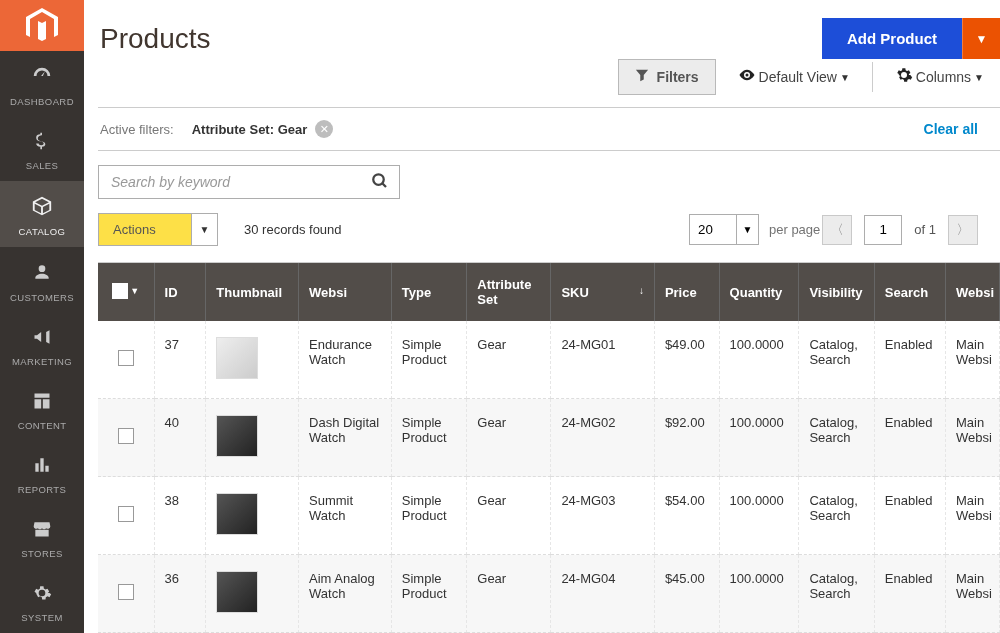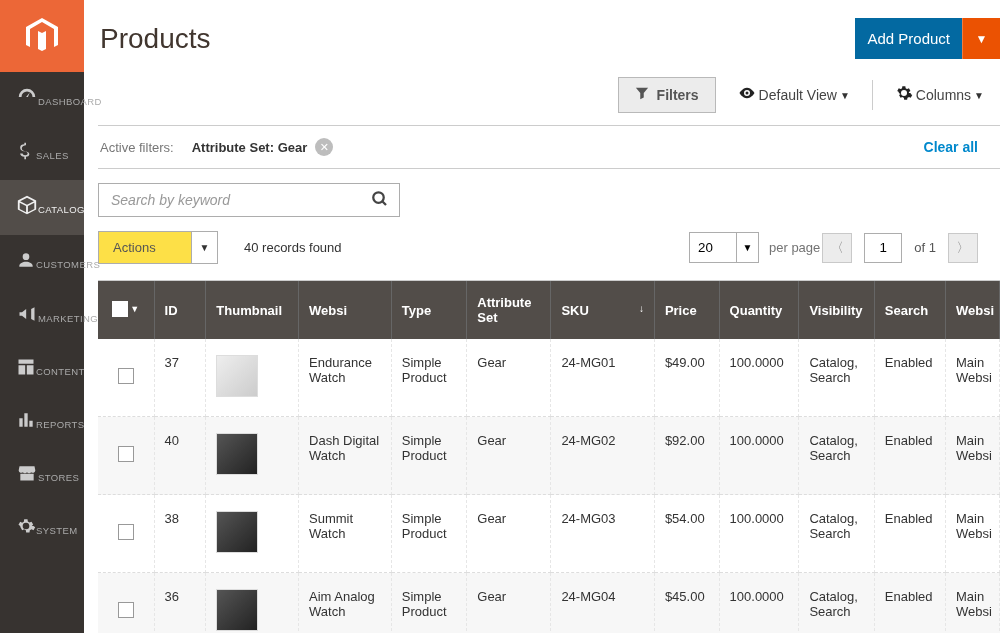--- a/index.html
+++ b/index.html
@@ -1,30 +1,30 @@
 <!DOCTYPE html>
 <html><head>
 <meta charset="utf-8">
 <style>
 *{box-sizing:border-box;margin:0;padding:0}
 body{font-family:'Helvetica Neue',Arial,sans-serif;font-size:13px;color:#333;background:#fff;overflow:hidden}
 .app{display:flex;height:633px;width:1000px}
 .sidebar{width:84px;background:#373330;display:flex;flex-direction:column;align-items:center;padding-top:0}
 .logo{width:84px;height:72px;background:#ec6737;display:flex;align-items:center;justify-content:center}
 .logo svg{width:32px;height:36px;fill:#fff}
-.nav-item{width:84px;padding:14px 16px 10px;display:flex;align-items:center;cursor:pointer;color:#aaa}
+.nav-item{width:84px;padding:14px 4px 10px;display:flex;flex-direction:column;align-items:center;cursor:pointer;color:#aaa}
 .nav-item.active{background:#524d49;color:#f0f0f0}
 .nav-item .icon{font-size:20px;margin-bottom:4px;color:#ccc}
 .nav-item.active .icon{color:#f0f0f0}
 .nav-item .label{font-size:9.5px;letter-spacing:0.4px;text-align:center}
 .main{flex:1;overflow:hidden;padding:18px 0 0 14px}
-.page-header{display:flex;justify-content:space-between;align-items:center;padding-right:0;margin-bottom:18px}
+.page-header{display:flex;justify-content:space-between;align-items:center;padding-right:0;}
 .page-title{font-size:28px;font-weight:400;color:#41362f;padding-left:2px}
 .add-group{display:flex}
-.add-btn{background:#0369a1;color:#fff;border:none;padding:12px 12px;font-size:15px;font-weight:400;cursor:pointer}
+.add-btn{background:#1d4ed8;color:#fff;border:none;padding:12px 25px;font-size:15px;font-weight:700;cursor:pointer}
 .add-split{background:#eb5202;border:none;border-left:1px solid rgba(255,255,255,.25);color:#fff;width:38px;font-size:12px;cursor:pointer}
 .hr{height:1px;background:#ccc;margin:0 0 12px 0}
 .toolbar{display:flex;justify-content:flex-end;align-items:center;gap:22px;padding-right:16px;margin-bottom:12px}
 .filters-btn{display:flex;align-items:center;gap:8px;background:#ececec;border:1px solid #b9b9b9;padding:8px 16px;cursor:pointer;font-size:14px;font-weight:600;color:#555}
 .toolbar-ctl{display:flex;align-items:center;gap:3px;cursor:pointer;font-size:14px;color:#444}
 .icon-eye,.icon-gear,.icon-funnel{font-size:16px;color:#222}
 .caret{font-size:10px;color:#333}
 .divider{width:1px;height:30px;background:#ccc}
 .filters-row{display:flex;justify-content:space-between;align-items:center;padding:0 22px 12px 2px;border-bottom:1px solid #ccc;margin-bottom:14px}
 .filters-left{display:flex;align-items:center;gap:18px}
@@ -208,21 +208,21 @@
         </span>
       </div>
     </div>
 
     <div class="controls-row">
       <div class="controls-left">
         <div class="actions">
           <button class="actions-btn">Actions</button>
           <button class="actions-caret">▼</button>
         </div>
-        <span class="records">40 records found</span>
+        <span class="records">30 records found</span>
       </div>
       <div class="controls-right">
         <div class="perpage">
           <div style="display:flex">
             <input class="pp-input" value="20" style="">
             <button class="pp-caret">▼</button>
           </div>
           <span class="pp-label">per page</span>
         </div>
         <div class="pager">

